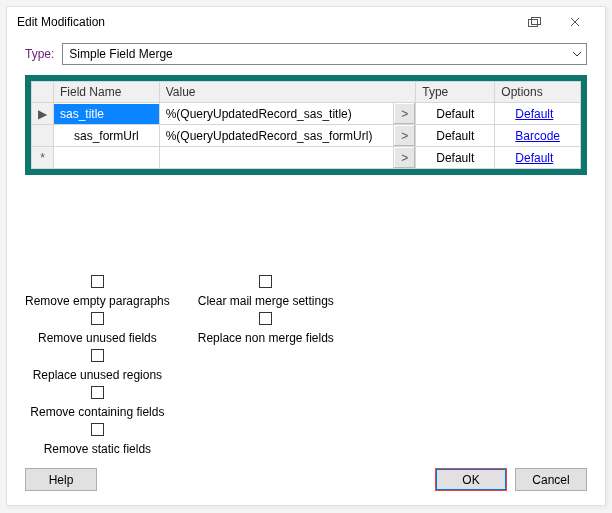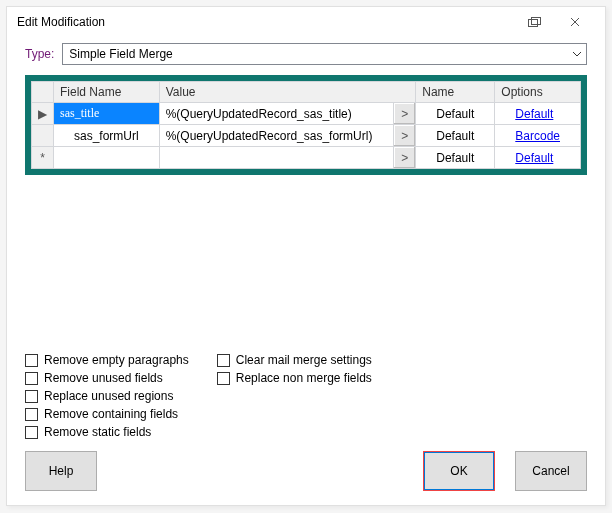--- a/index.html
+++ b/index.html
@@ -85,21 +85,20 @@
   .row-sel {
     width: 22px;
     background: #f0f0f0;
     text-align: center;
     color: #555;
   }
   .sel-cell {
     background: #0a84ff;
     color: #fff;
     padding: 3px 6px;
-    font-family: Liberation Serif, serif;
   }
   .value-cell {
     display: flex; align-items: center;
     height: 100%;
   }
   .value-text {
     flex: 1;
     padding: 3px 6px;
     white-space: nowrap;
     overflow: hidden;
@@ -126,47 +125,47 @@
     text-decoration: underline;
     cursor: pointer;
     display: inline-block;
     margin-bottom: 6px;
   }
   .check-cols {
     display: flex;
     gap: 28px;
   }
   .check-col { display: flex; flex-direction: column; gap: 4px; }
-  .chk-row { display: flex; align-items: center; gap: 6px; }
+  .chk-row { display: flex; align-items: center; gap: 6px; flex-direction: column; }
   .chk {
     width: 13px; height: 13px;
     border: 1px solid #333;
     background: #fff;
     flex-shrink: 0;
   }
   .button-row {
     display: flex;
     align-items: center;
     padding: 0 18px 14px 18px;
   }
   .push-btn {
     min-width: 72px;
-    height: 40px;
+    height: 23px;
     border: 1px solid #adadad;
     background: #e1e1e1;
     display: flex; align-items: center; justify-content: center;
     padding: 0 14px;
     cursor: default;
   }
   .push-btn.default {
     border: 1px solid #ef4444;
     box-shadow: 0 0 0 1px #0078d7 inset;
   }
   .button-row .spacer { flex: 1; }
-  .button-row .push-btn + .push-btn { margin-left: 20px; }
+  .button-row .push-btn + .push-btn { margin-left: 8px; }
 </style>
 </head>
 <body>
 
 <div class="dialog">
 
   <div class="titlebar">
     <span class="title-text">Edit Modification</span>
     <span class="spacer"></span>
     <div class="tb-btn">
@@ -194,21 +193,21 @@
     </div>
   </div>
 
   <div class="grid-wrap">
     <table class="grid">
       <thead>
         <tr>
           <th class="row-sel"></th>
           <th style="width:100px">Field Name</th>
           <th>Value</th>
-          <th style="width:60px">Name</th>
+          <th style="width:60px">Type</th>
           <th style="width:60px">Options</th>
         </tr>
       </thead>
       <tbody id="grid-body">
           <tr>
             <td class="row-sel">▶</td>
             <td>
               <div class="sel-cell">sas_title</div>
             </td>
             <td>

